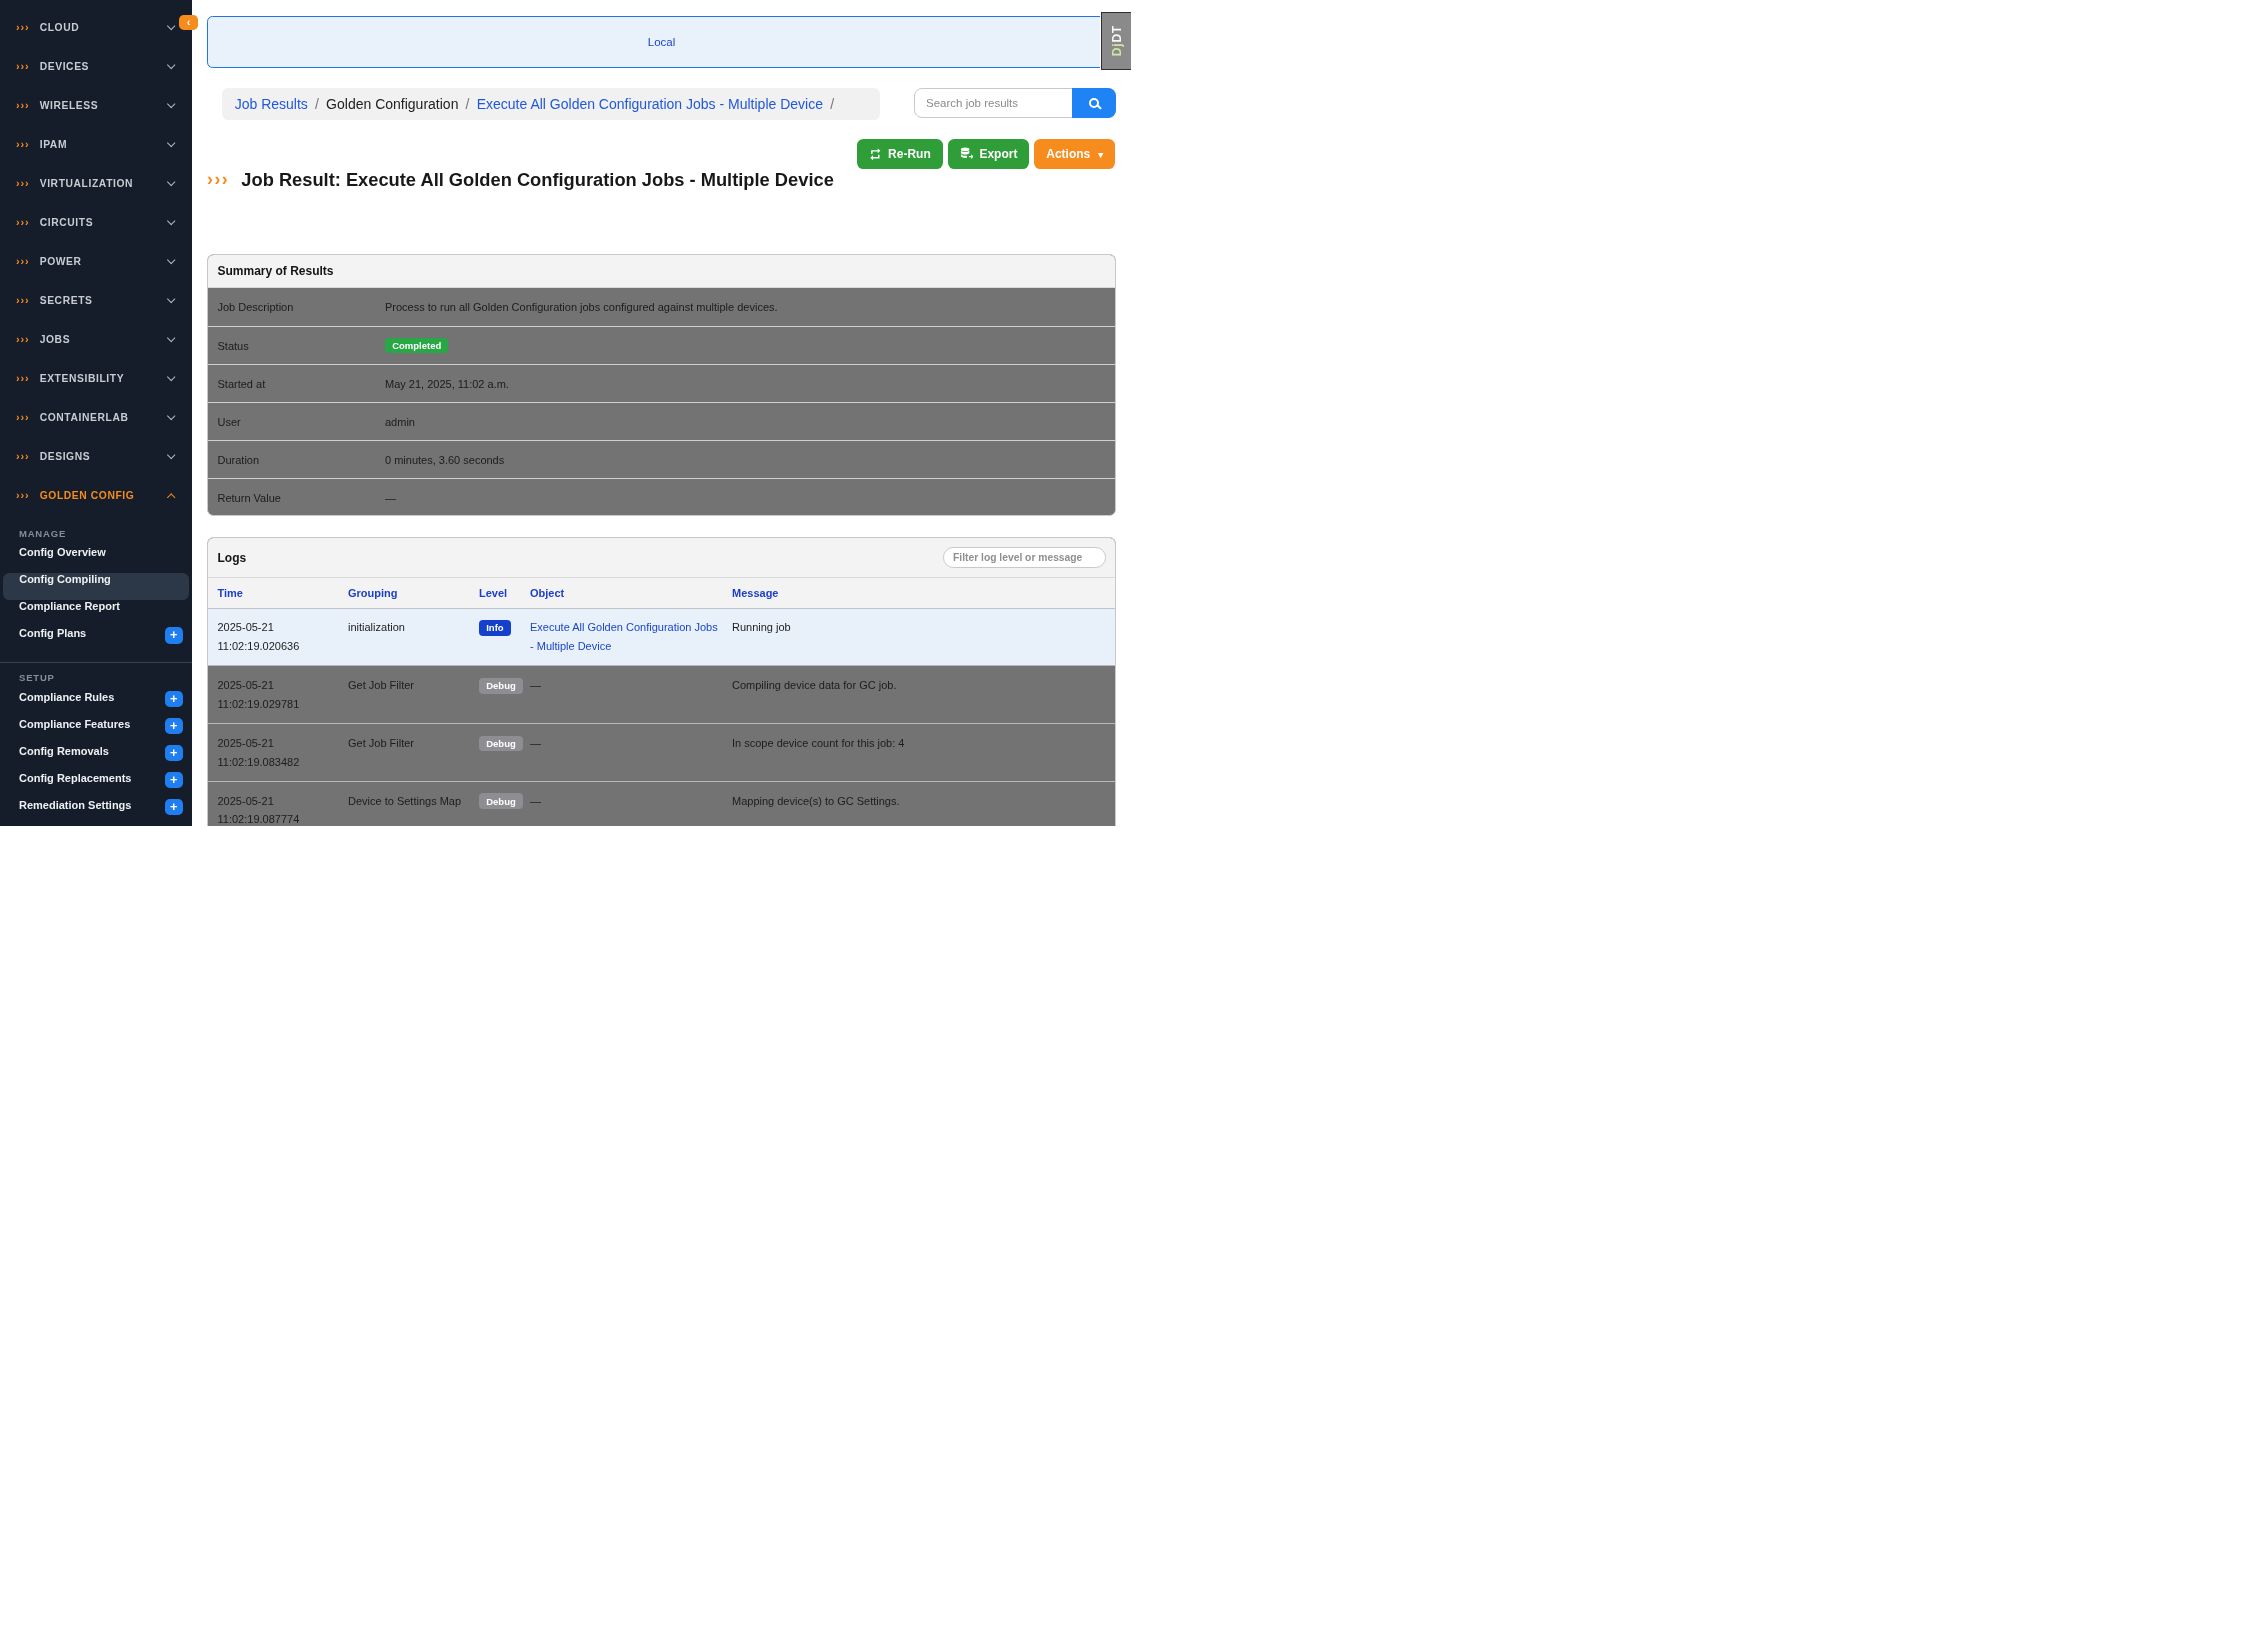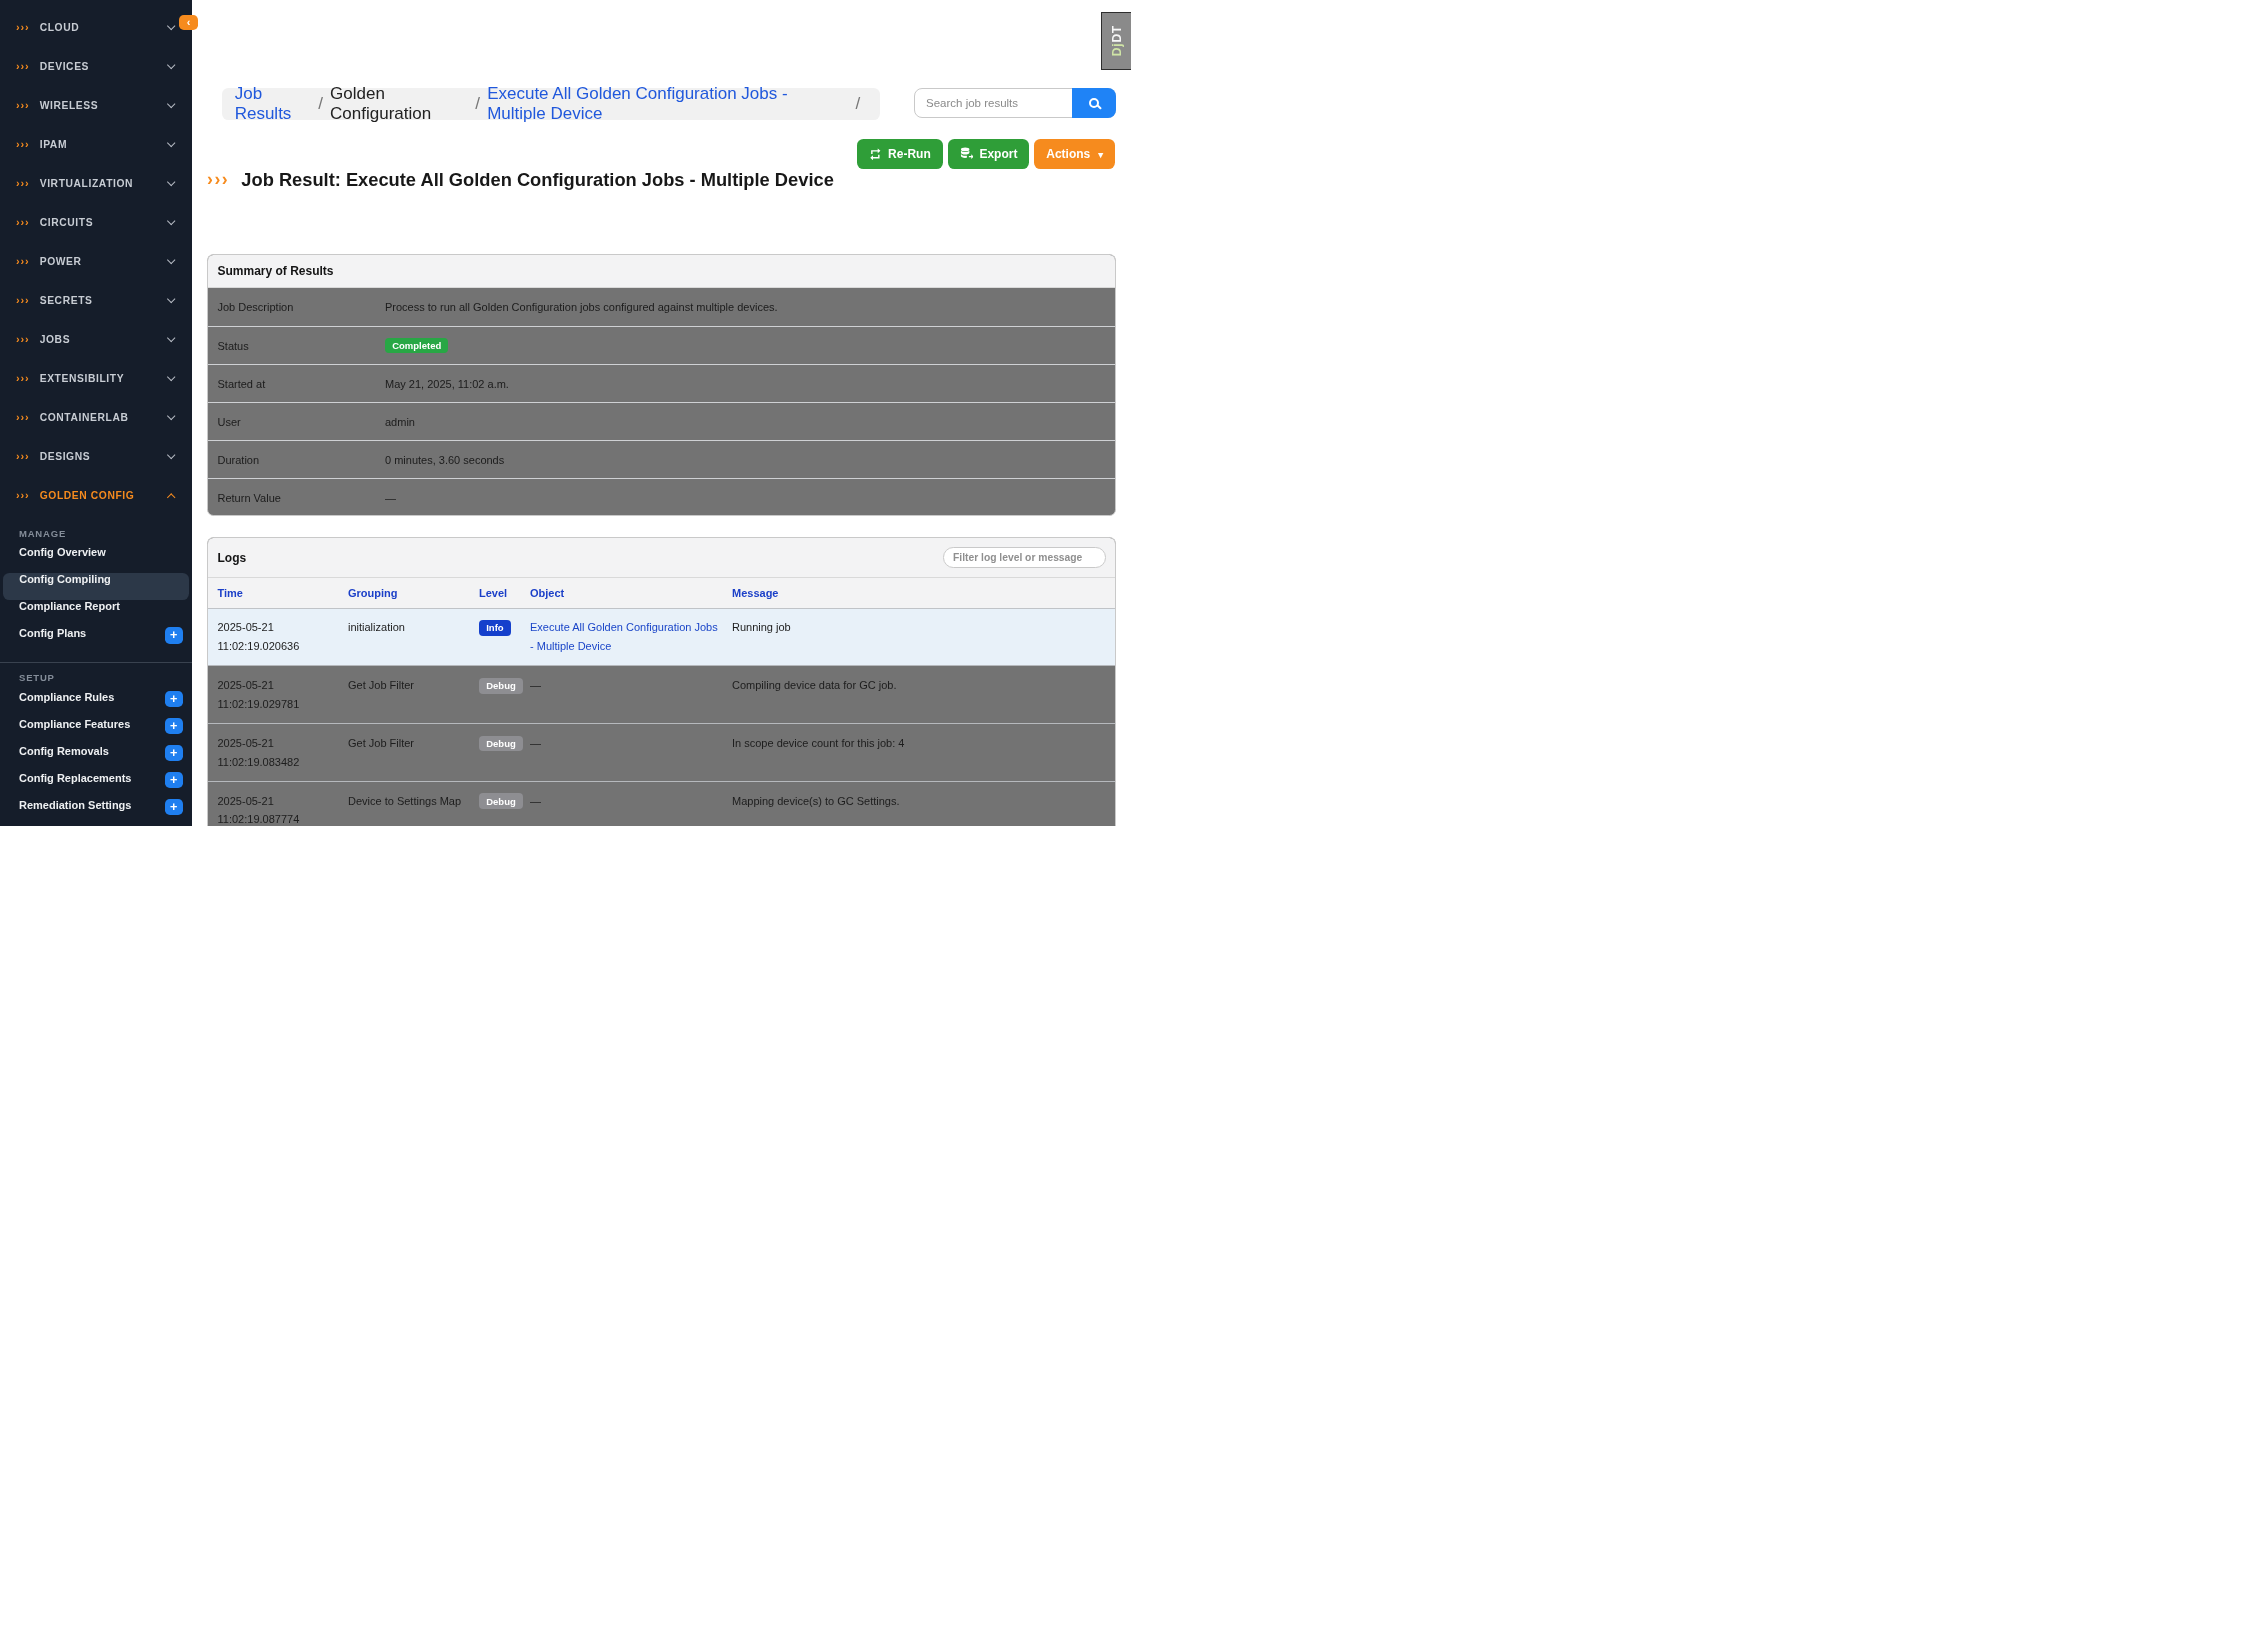--- a/index.html
+++ b/index.html
@@ -46,21 +46,21 @@
 
   .djdt { position:absolute; left:909px; top:12px; width:31px; height:58px; background:#8a8a8a;
     border:1.6px solid #2e2e2e; outline:1.6px solid #fff; z-index:7; display:flex; align-items:center;
     justify-content:center; cursor:pointer; }
   .djdt span { writing-mode:vertical-rl; transform:rotate(180deg); font-size:12px;
     font-weight:bold; letter-spacing:0.8px; }
   .djdt .dj { color:#cfe4a6; } .djdt .dt { color:#f7f7f7; }
 
   .breadcrumb { position:absolute; left:30px; top:88px; width:658px; height:32px;
     background:#f1f1f1; border-radius:6.4px; display:flex; align-items:center; padding:0 12.7px;
-    font-size:17px; }
+    font-size:14px; }
   .breadcrumb .crumb-link { color:#2058dc; cursor:pointer; }
   .breadcrumb .crumb-current { color:#222; }
   .breadcrumb .sep { color:#777; margin:0 7.2px; }
 
   .search { position:absolute; left:722px; top:88px; width:202px; height:30px; }
   .search input { width:100%; height:30px; border:0.8px solid #c9c9c9; border-radius:8px;
     padding:0 48px 0 11px; font-size:11.5px; color:#333; outline:none;
     font-family:"Liberation Sans", sans-serif; }
   .search input::placeholder { color:#8a8a8a; }
   .search .search-btn { position:absolute; right:0; top:0; width:44px; height:30px;
@@ -243,20 +243,23 @@
           <div class="add-btn">+</div>
         </div>
       </div>
   </div>
   <div class="collapse-btn">
     <span>‹</span>
   </div>
 
   <div class="main">
 
+    <div class="banner">
+      <a>Local</a>
+    </div>
 
     <div class="djdt">
       <span><i class="dj" style="font-style:normal">Dj</i><i class="dt" style="font-style:normal">DT</i></span>
     </div>
 
     <div class="breadcrumb" id="breadcrumb">
         <span class="crumb-link">Job Results</span>
         <span class="sep">/</span>
         <span class="crumb-current">Golden Configuration</span>
         <span class="sep">/</span>

